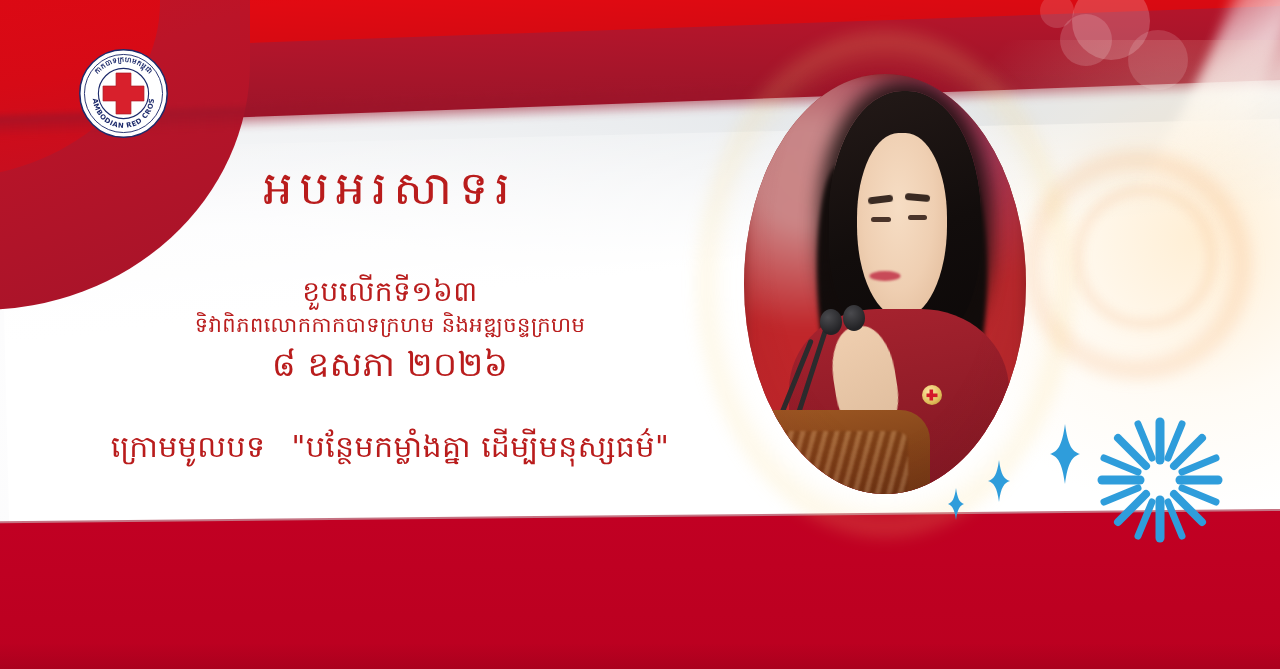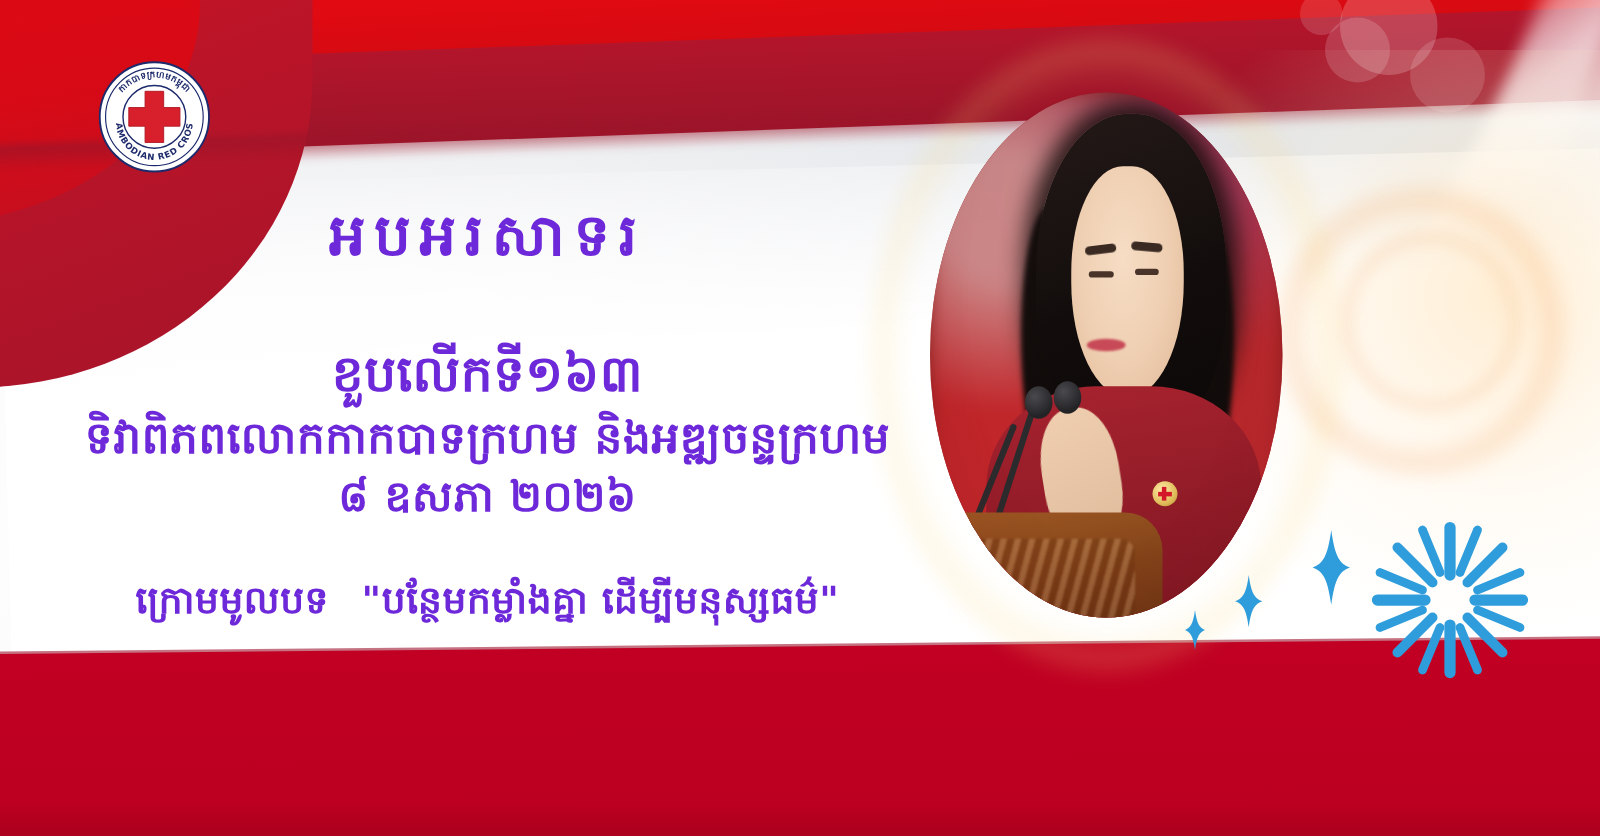--- a/index.html
+++ b/index.html
@@ -269,32 +269,32 @@
   .spark{position:absolute;}
 
   
   .text-block{
     position:absolute;left:60px;top:140px;width:660px;
     text-align:center;
     color:#1d1d86;
   }
   .khmer{
     font-family:"DejaVu Sans","Liberation Sans",sans-serif;
-    color:#6d28d9;
-    font-weight:bold;
+    color:#b91c1c;
+    font-weight:normal;
     letter-spacing:.5px;
   }
   .t-title{
     font-size:46px;
     letter-spacing:7px;
     line-height:1.25;
     margin:20px 0 0 0;
   }
-  .t-sub1{ font-size:40px; line-height:1.32; margin:56px 0 0 0;}
-  .t-sub2{ font-size:35px; line-height:1.32; margin:2px 0 0 0;}
+  .t-sub1{ font-size:28px; line-height:1.32; margin:56px 0 0 0;}
+  .t-sub2{ font-size:21px; line-height:1.32; margin:2px 0 0 0;}
   .t-date{ font-size:34px; line-height:1.32; margin:2px 0 0 0;}
   .t-theme{
     font-size:30px;line-height:1.35;margin:40px 0 0 0;
   }
   .t-theme .lead{margin-right:26px;}
 </style>
 </head>
 <body>
 
 <div id="poster">

